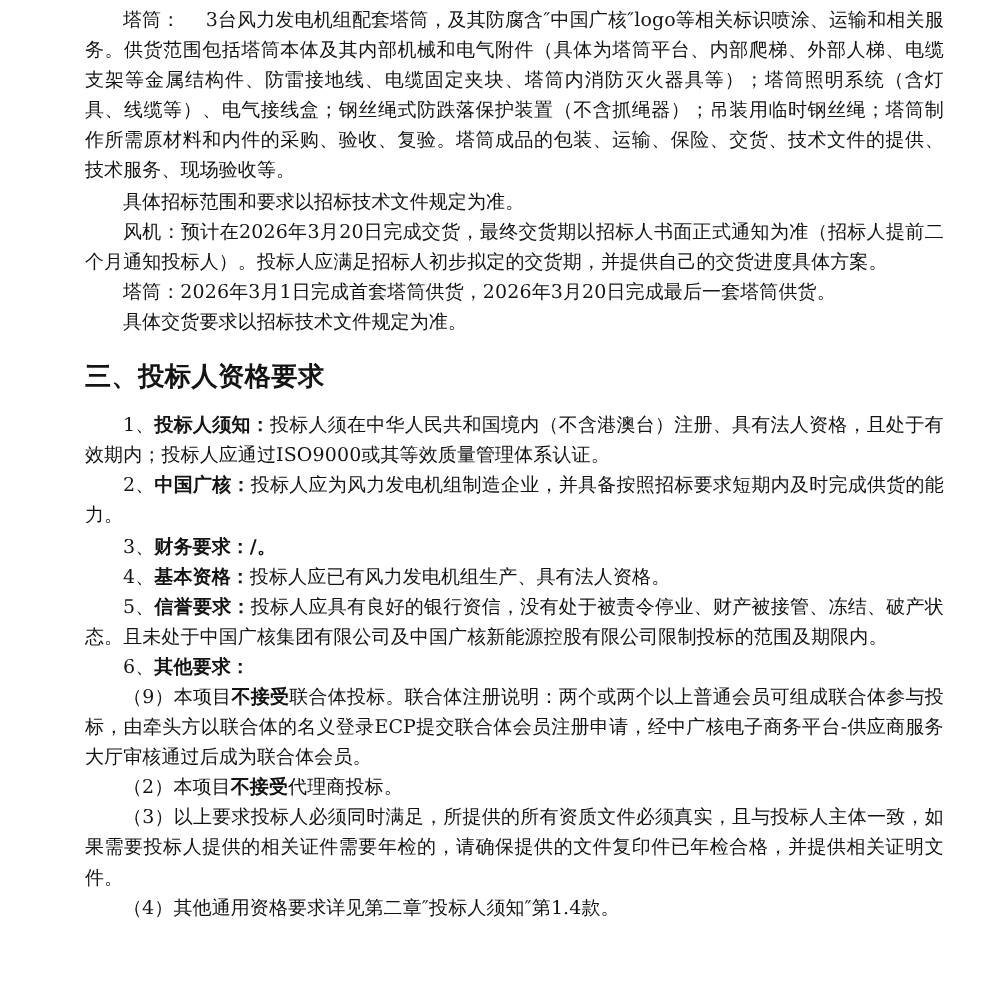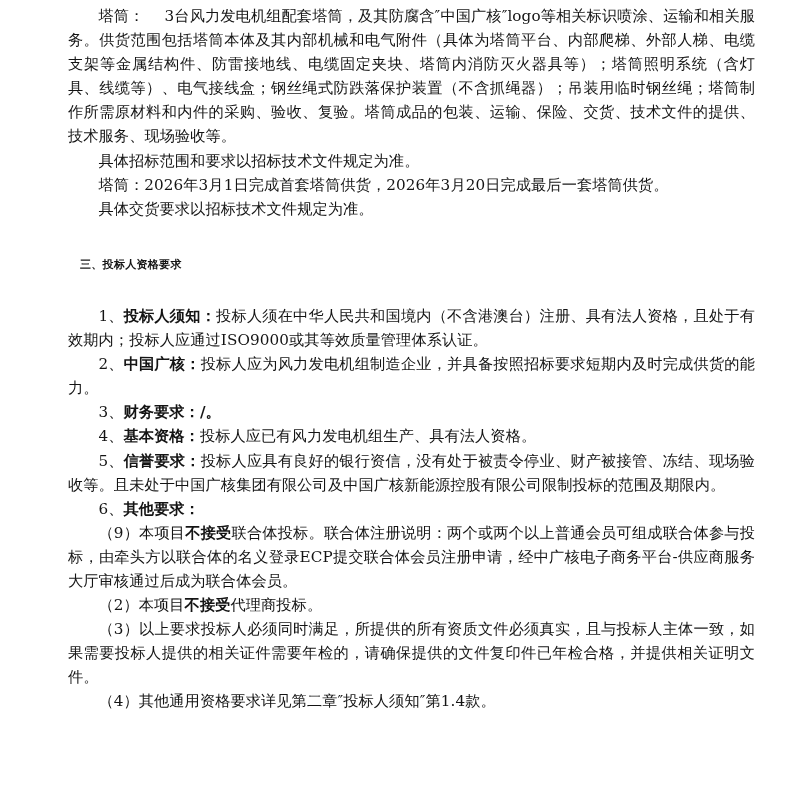--- a/index.html
+++ b/index.html
@@ -38,23 +38,23 @@
     line-height: 24.1px;
     text-align: justify;
     text-justify: inter-ideograph;
     text-indent: 2em;
     letter-spacing: 0.1px;
     word-break: break-all;
   }
 
   
   h2.section-heading {
-    margin: 12px;
+    margin: 0;
     padding: 0;
-    font-size: 11px;
+    font-size: 21px;
     line-height: 24.1px;
     font-weight: bold;
     text-indent: 0;
     letter-spacing: 0.3px;
   }
   .gap-md { height: 15px; }
   .gap-lg { height: 20px; }
 
   b, .bold {
     font-weight: bold;
@@ -64,40 +64,41 @@
 <body>
 
 <div class="page">
   <div class="doc-body">
 
     <p class="para">塔筒：　 3台风力发电机组配套塔筒，及其防腐含″中国广核″logo等相关标识喷涂、运输和相关服务。供货范围包括塔筒本体及其内部机械和电气附件（具体为塔筒平台、内部爬梯、外部人梯、电缆支架等金属结构件、防雷接地线、电缆固定夹块、塔筒内消防灭火器具等）；塔筒照明系统（含灯具、线缆等）、电气接线盒；钢丝绳式防跌落保护装置（不含抓绳器）；吊装用临时钢丝绳；塔筒制作所需原材料和内件的采购、验收、复验。塔筒成品的包装、运输、保险、交货、技术文件的提供、技术服务、现场验收等。</p>
 
     <p class="para">具体招标范围和要求以招标技术文件规定为准。</p>
 
 
+    <p class="para">风机：预计在2026年3月20日完成交货，最终交货期以招标人书面正式通知为准（招标人提前二个月通知投标人）。投标人应满足招标人初步拟定的交货期，并提供自己的交货进度具体方案。</p>
 
     <p class="para">塔筒：2026年3月1日完成首套塔筒供货，2026年3月20日完成最后一套塔筒供货。</p>
 
     <p class="para">具体交货要求以招标技术文件规定为准。</p>
 
     <div class="gap-lg"></div>
 
     <h2 class="section-heading">三、投标人资格要求</h2>
 
     <div class="gap-md"></div>
 
     <p class="para"><span>1、</span><span class="bold">投标人须知：</span><span>投标人须在中华人民共和国境内（不含港澳台）注册、具有法人资格，且处于有效期内；投标人应通过ISO9000或其等效质量管理体系认证。</span></p>
 
     <p class="para"><span>2、</span><span class="bold">中国广核：</span><span>投标人应为风力发电机组制造企业，并具备按照招标要求短期内及时完成供货的能力。</span></p>
 
     <p class="para"><span>3、</span><span class="bold">财务要求：/。</span></p>
 
     <p class="para"><span>4、</span><span class="bold">基本资格：</span><span>投标人应已有风力发电机组生产、具有法人资格。</span></p>
 
-    <p class="para"><span>5、</span><span class="bold">信誉要求：</span><span>投标人应具有良好的银行资信，没有处于被责令停业、财产被接管、冻结、现场验收等。且未处于中国广核集团有限公司及中国广核新能源控股有限公司限制投标的范围及期限内。</span></p>
+    <p class="para"><span>5、</span><span class="bold">信誉要求：</span><span>投标人应具有良好的银行资信，没有处于被责令停业、财产被接管、冻结、破产状态。且未处于中国广核集团有限公司及中国广核新能源控股有限公司限制投标的范围及期限内。</span></p>
 
     <p class="para"><span>6、</span><span class="bold">其他要求：</span></p>
 
     <p class="para"><span>（9）本项目</span><span class="bold">不接受</span><span>联合体投标。联合体注册说明：两个或两个以上普通会员可组成联合体参与投标，由牵头方以联合体的名义登录ECP提交联合体会员注册申请，经中广核电子商务平台-供应商服务大厅审核通过后成为联合体会员。</span></p>
 
     <p class="para"><span>（2）本项目</span><span class="bold">不接受</span><span>代理商投标。</span></p>
 
     <p class="para">（3）以上要求投标人必须同时满足，所提供的所有资质文件必须真实，且与投标人主体一致，如果需要投标人提供的相关证件需要年检的，请确保提供的文件复印件已年检合格，并提供相关证明文件。</p>
 
     <p class="para">（4）其他通用资格要求详见第二章″投标人须知″第1.4款。</p>

